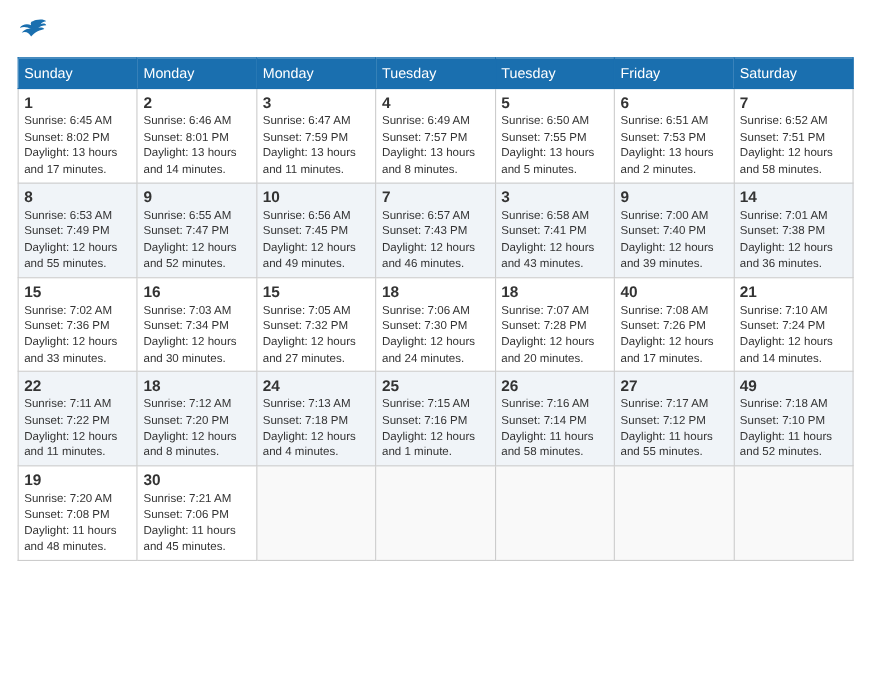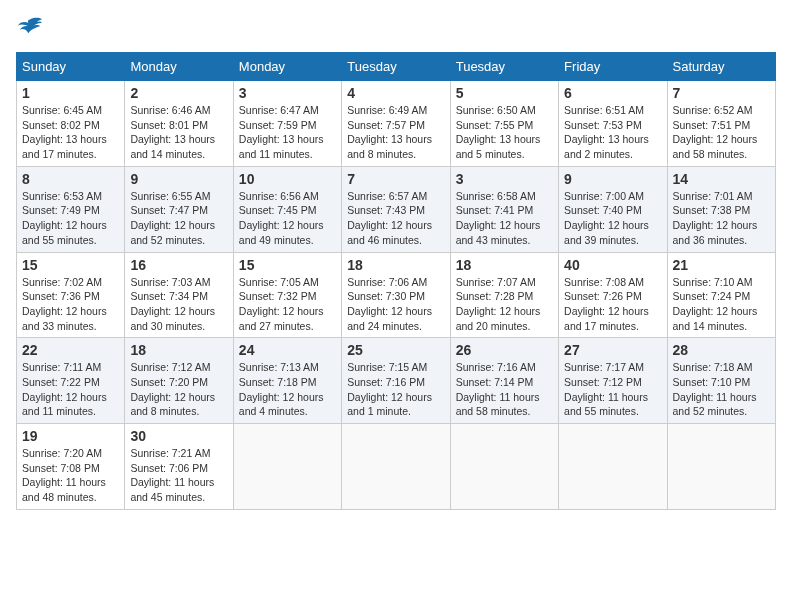--- a/index.html
+++ b/index.html
@@ -210,21 +210,21 @@
         </td>
         <td>
           <span class="day-number">26</span>
           <div class="day-info">Sunrise: 7:16 AM<br>Sunset: 7:14 PM<br>Daylight: 11 hours and 58 minutes.</div>
         </td>
         <td>
           <span class="day-number">27</span>
           <div class="day-info">Sunrise: 7:17 AM<br>Sunset: 7:12 PM<br>Daylight: 11 hours and 55 minutes.</div>
         </td>
         <td>
-          <span class="day-number">28</span>
+          <span class="day-number">49</span>
           <div class="day-info">Sunrise: 7:18 AM<br>Sunset: 7:10 PM<br>Daylight: 11 hours and 52 minutes.</div>
         </td>
       </tr>
       <tr>
         <td>
           <span class="day-number">19</span>
           <div class="day-info">Sunrise: 7:20 AM<br>Sunset: 7:08 PM<br>Daylight: 11 hours and 48 minutes.</div>
         </td>
         <td>
           <span class="day-number">30</span>

